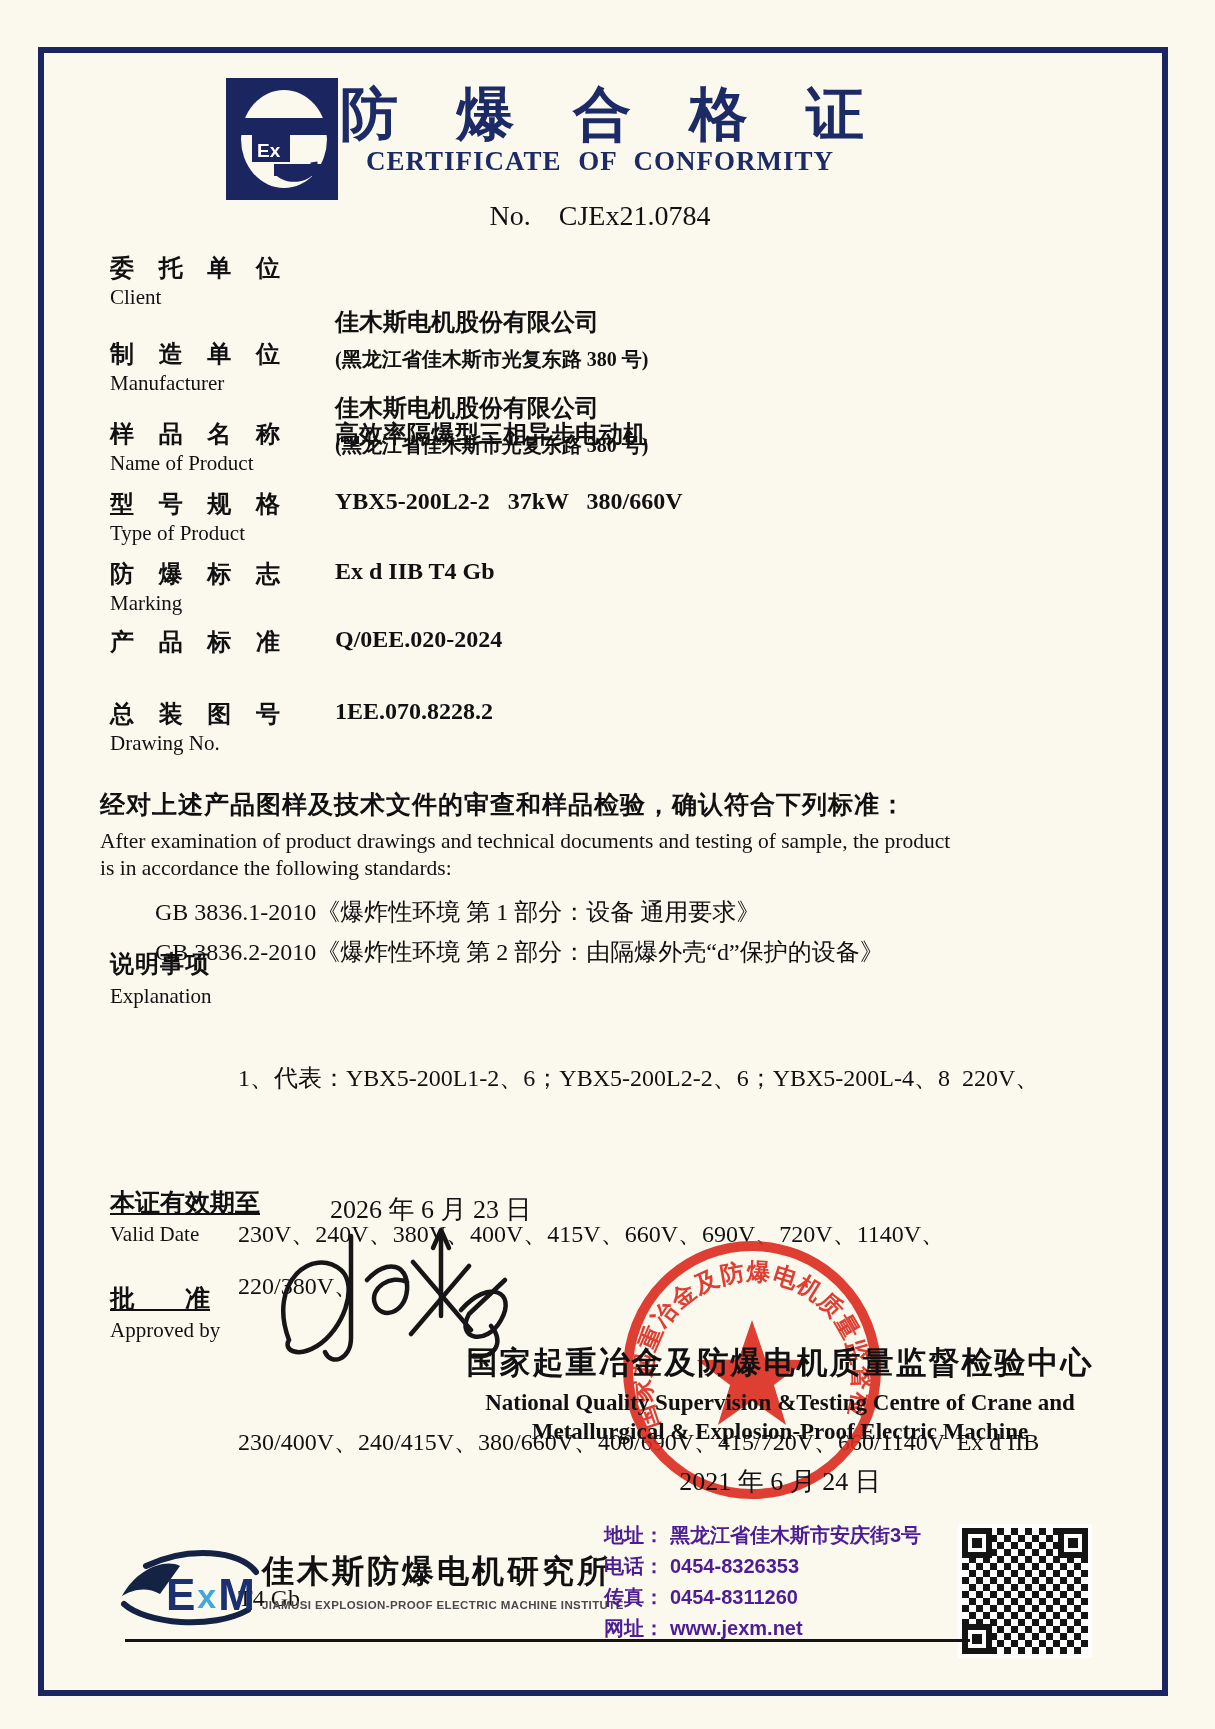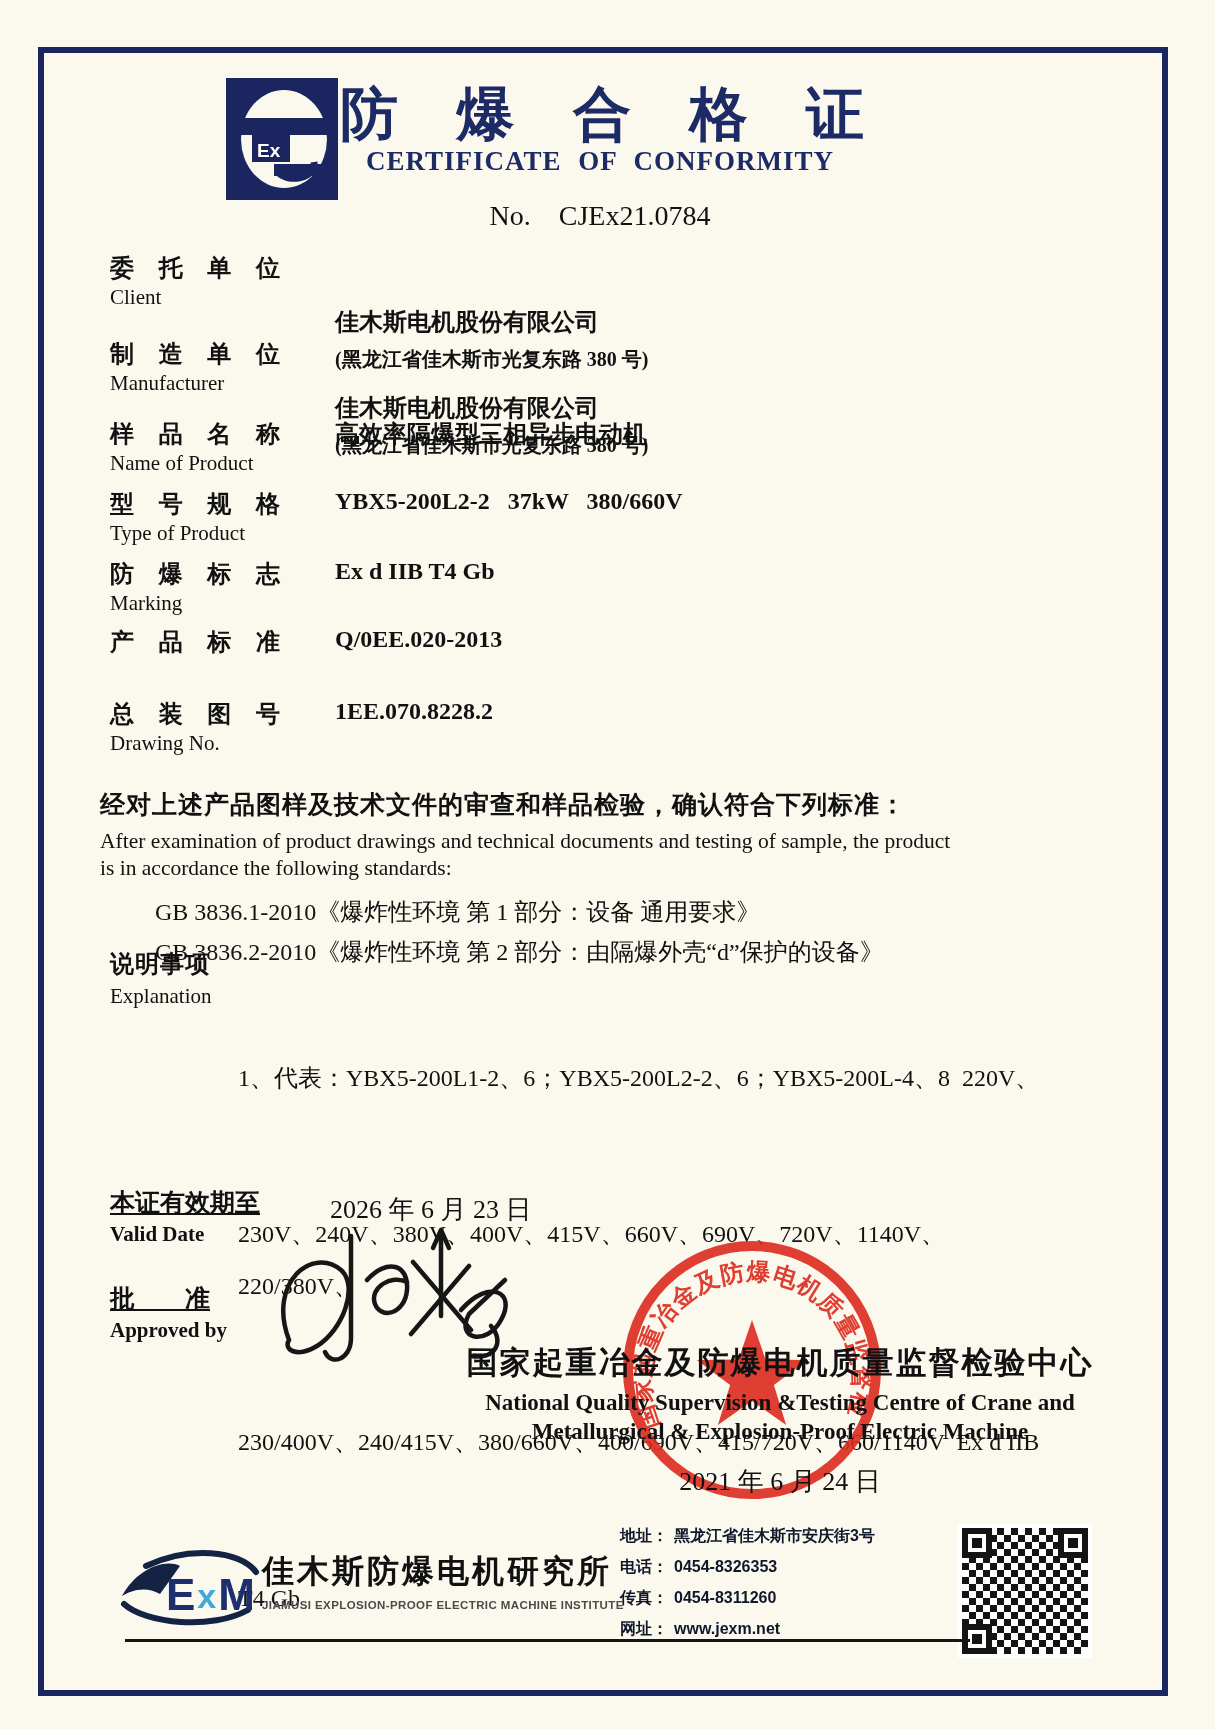--- a/index.html
+++ b/index.html
@@ -32,40 +32,40 @@
 
   
   .expl-label{position:absolute;left:110px;top:948px;}
   .e-cn{font-size:24px;font-weight:bold;letter-spacing:1px;font-family:"Liberation Sans","DejaVu Sans",sans-serif;}
   .e-en{font-size:21px;margin-top:4px;}
   .expl-body{position:absolute;left:238px;top:948px;width:810px;font-size:24px;line-height:52px;white-space:pre-wrap;}
 
   
   .valid-label{position:absolute;left:110px;top:1186px;}
   .v-cn{font-size:25px;font-weight:bold;font-family:"Liberation Sans","DejaVu Sans",sans-serif;text-decoration:underline;}
-  .v-en{font-size:21px;font-weight:bold;margin-top:3px;}
+  .v-en{font-size:21px;font-weight:normal;margin-top:3px;}
   .valid-value{position:absolute;left:330px;top:1192px;font-size:26px;}
   .appr-label{position:absolute;left:110px;top:1282px;}
   .signature{position:absolute;left:255px;top:1218px;}
 
   
   .seal{position:absolute;left:612px;top:1230px;opacity:.9;}
   .issuer{position:absolute;left:420px;top:1342px;width:720px;text-align:center;}
   .i-cn{font-size:31px;font-weight:bold;letter-spacing:2px;font-family:"Liberation Sans","DejaVu Sans",sans-serif;}
   .i-en{font-size:23px;font-weight:bold;line-height:29px;margin-top:4px;}
   .i-date{font-size:26px;margin-top:18px;}
 
   
   .jexm-logo{position:absolute;left:116px;top:1546px;}
   .inst{position:absolute;left:262px;top:1550px;}
   .inst-cn{font-size:32px;font-weight:bold;letter-spacing:3px;font-family:"Liberation Sans","DejaVu Sans",sans-serif;}
   .inst-en{font-size:11.5px;letter-spacing:.4px;color:#4a4a4a;margin-top:5px;
            font-family:"Liberation Sans","DejaVu Sans",sans-serif;font-weight:bold;}
   .contacts{position:absolute;left:604px;top:1520px;font-family:"Liberation Sans","DejaVu Sans",sans-serif;}
-  .contact-row{font-size:16px;font-weight:bold;line-height:31px;color:#0f172a;margin-left:16px;}
+  .contact-row{font-size:20px;font-weight:bold;line-height:31px;color:#4c1d95;}
   .contact-row .c-val{margin-left:6px;font-weight:600;}
   .qr{position:absolute;left:962px;top:1528px;width:126px;height:126px;background:
       repeating-conic-gradient(#141414 0% 25%,#fff 0% 50%) 0 0/14px 14px;outline:4px solid #fff;}
   .qr .finder{position:absolute;width:30px;height:30px;border:6px solid #141414;background:#fff;box-sizing:border-box;}
   .qr .finder::after{content:"";position:absolute;left:4px;top:4px;width:10px;height:10px;background:#141414;}
   .qr .f1{left:0;top:0;} .qr .f2{right:0;top:0;} .qr .f3{left:0;bottom:0;}
   .sep-line{position:absolute;left:125px;top:1639px;width:845px;height:3px;background:#141414;}
   .note{position:absolute;left:150px;top:1652px;width:940px;font-size:23px;font-weight:bold;
         font-family:"Liberation Sans","DejaVu Sans",sans-serif;white-space:nowrap;}
 </style>
@@ -115,21 +115,21 @@
     <div class="f-en">Type of Product</div>
     <div class="f-val"><div>YBX5-200L2-2   37kW   380/660V</div></div>
   </div>
   <div class="field-row" style="top:558px">
     <div class="f-cn">防 爆 标 志</div>
     <div class="f-en">Marking</div>
     <div class="f-val"><div>Ex d IIB T4 Gb</div></div>
   </div>
   <div class="field-row" style="top:626px">
     <div class="f-cn">产 品 标 准</div>
-    <div class="f-val"><div>Q/0EE.020-2013</div></div>
+    <div class="f-val"><div>Q/0EE.020-2024</div></div>
   </div>
   <div class="field-row" style="top:698px">
     <div class="f-cn">总 装 图 号</div>
     <div class="f-en">Drawing No.</div>
     <div class="f-val"><div>1EE.070.8228.2</div></div>
   </div>
 
   <div class="statement">
     <div class="s-cn">经对上述产品图样及技术文件的审查和样品检验，确认符合下列标准：</div>
     <div class="s-en">

